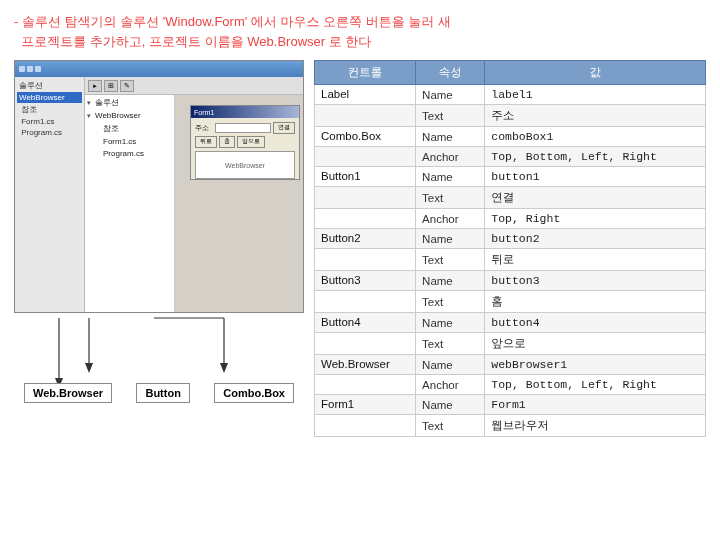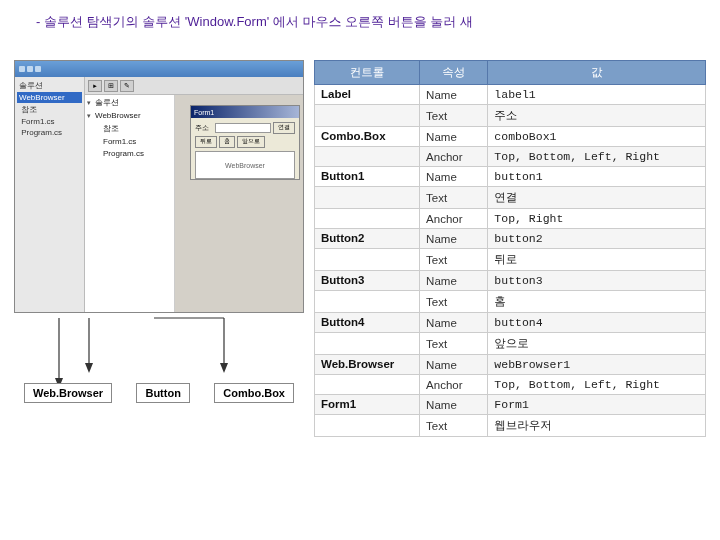--- a/index.html
+++ b/index.html
@@ -17,22 +17,21 @@
       height: 540px;
       padding: 12px 14px 8px 14px;
       display: flex;
       flex-direction: column;
       gap: 8px;
     }
 
     .header-text {
       font-size: 13px;
       line-height: 1.55;
-      color: #4c1d95;
-      margin-left: 22px;
+      color: #ef4444;
     }
 
     .content-area {
       display: flex;
       flex-direction: row;
       gap: 10px;
       flex: 1;
       min-height: 0;
     }
 
@@ -273,42 +272,42 @@
 
     tbody tr:nth-child(even) {
       background: #f5f5f5;
     }
 
     tbody tr:nth-child(odd) {
       background: #fff;
     }
 
     .td-control {
-      font-weight: bold;
+      font-weight: normal;
       vertical-align: top;
     }
 
     .td-property {
       color: #333;
     }
 
     .td-value {
       color: #222;
       font-family: Liberation Mono, monospace;
     }
   </style>
 </head>
 <body>
 
 <div class="page">
 
   <div class="header-text">
     <span>-</span>
     <span>솔루션 탐색기의 솔루션 'Window.Form' 에서 마우스 오른쪽 버튼을 눌러 새</span><br>
-    &nbsp;&nbsp;
+    &nbsp;&nbsp;<span>프로젝트를 추가하고, 프로젝트 이름을 Web.Browser 로 한다</span>
   </div>
 
   <div class="content-area">
 
     <div class="left-panel">
       <div class="ide-mockup">
         <div class="ide-titlebar">
           <div class="ide-titlebar-dot"></div>
           <div class="ide-titlebar-dot"></div>
           <div class="ide-titlebar-dot"></div>

